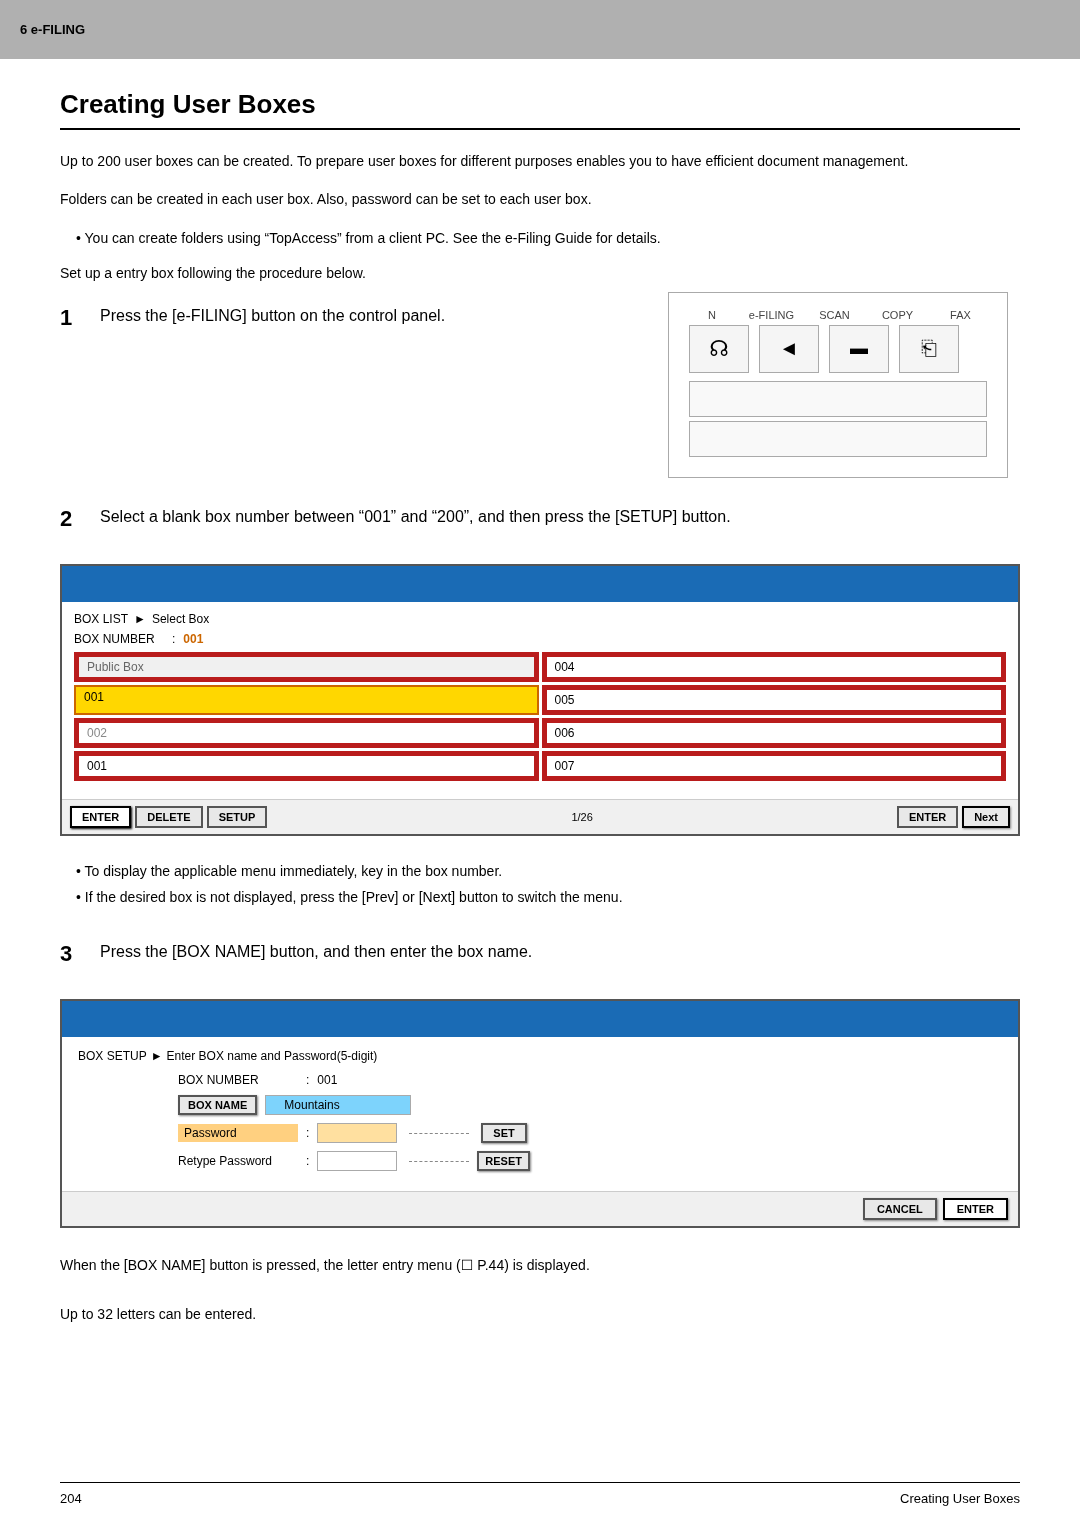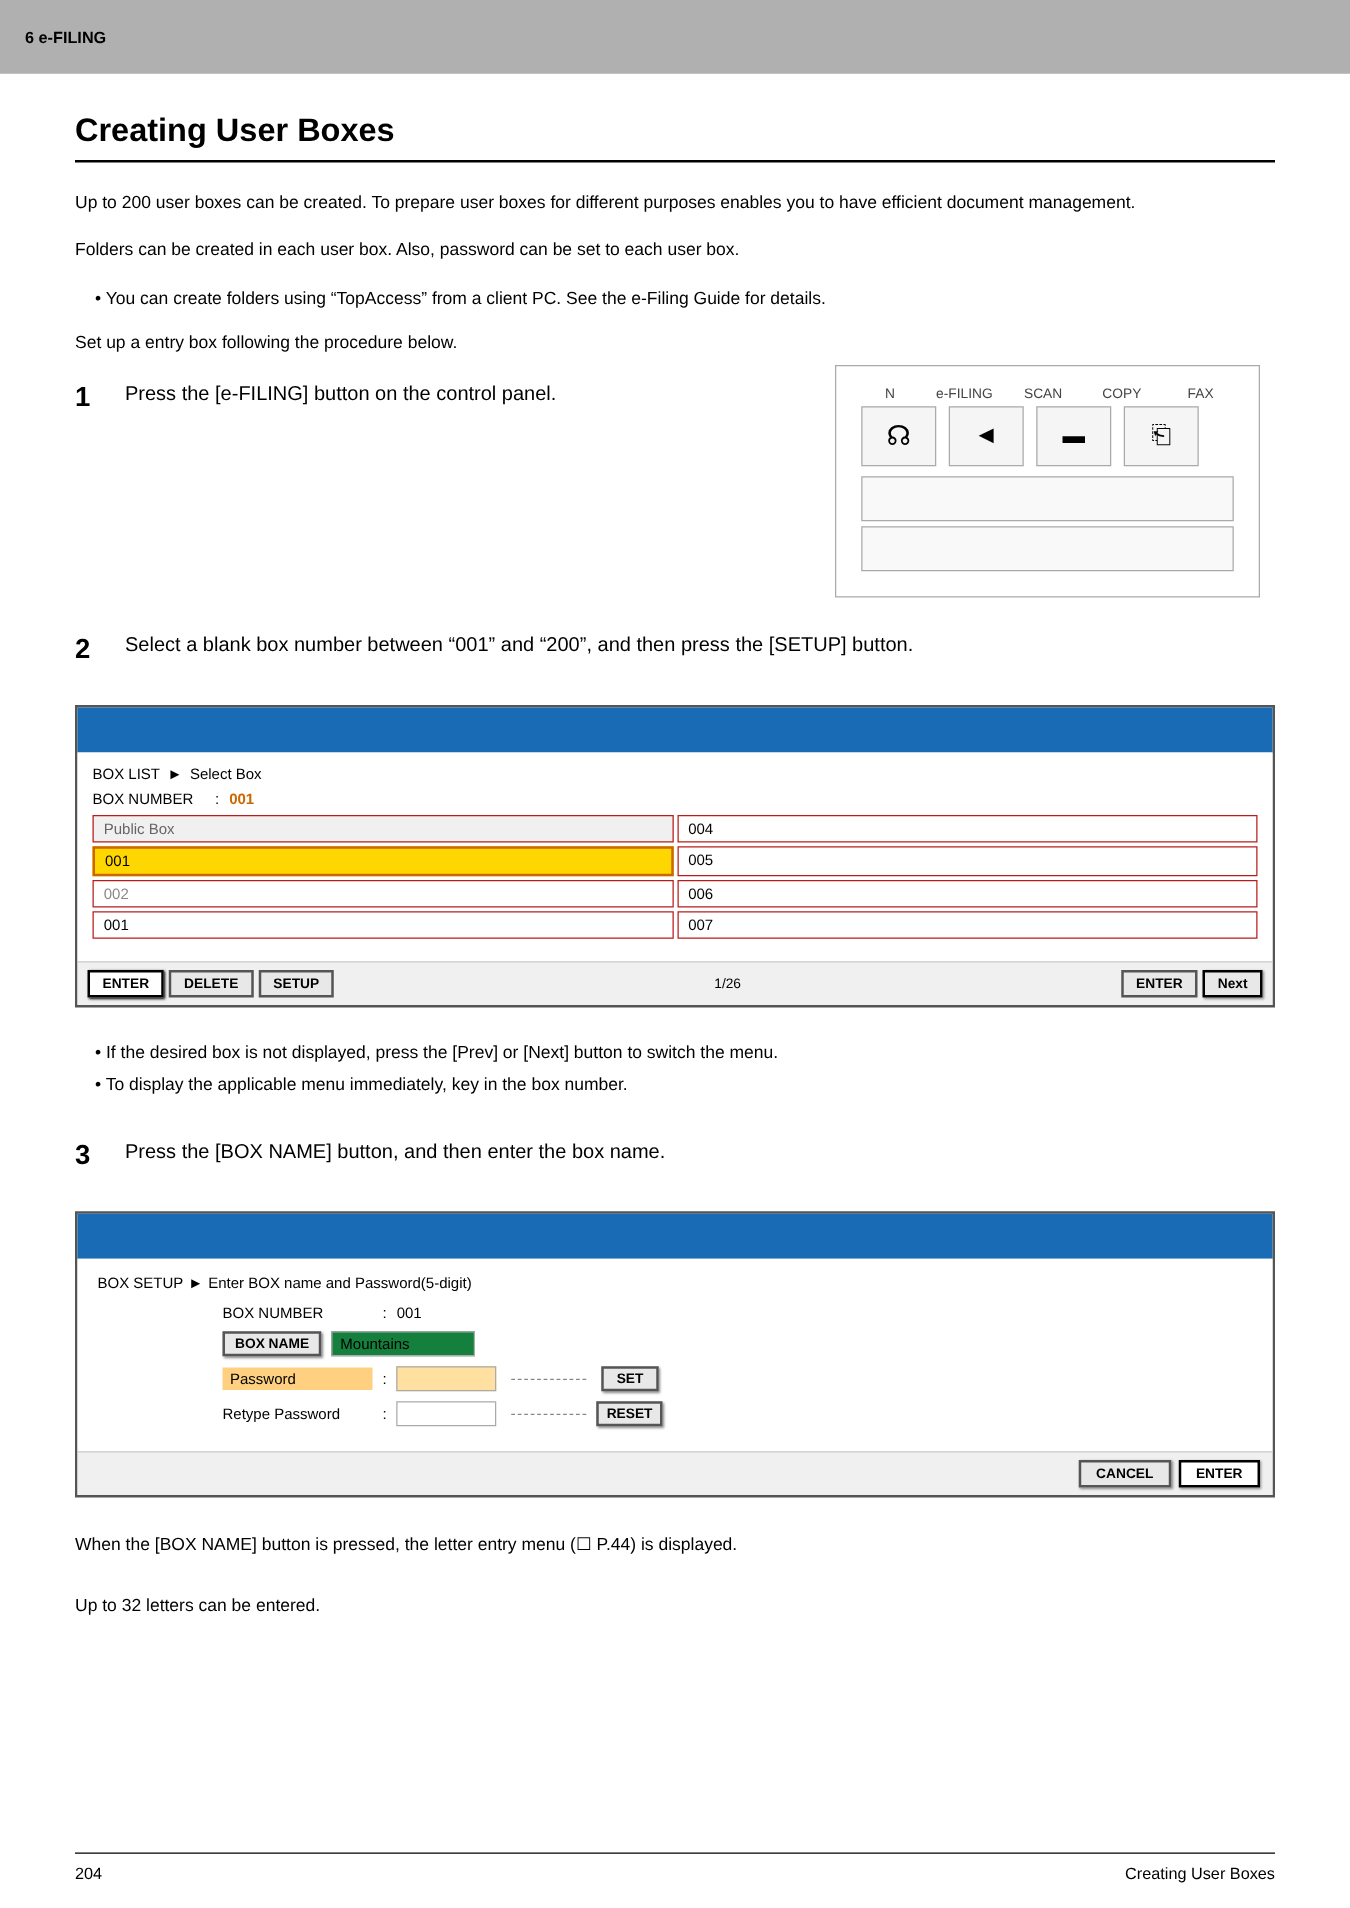--- a/index.html
+++ b/index.html
@@ -178,21 +178,21 @@
       font-size: 12px;
     }
 
     .field-value-orange {
       color: #cc6600;
       font-weight: bold;
       font-size: 12px;
     }
 
     .box-item {
-      border: 1px solid #b91c1c;
+      border: 5px solid #b91c1c;
       padding: 3px 8px;
       font-size: 12px;
       background: #fff;
     }
 
     .box-item.selected {
       background: #ffd700;
       border: 2px solid #cc6600;
     }
 
@@ -299,24 +299,24 @@
       border: 2px solid #555;
       font-size: 11px;
       font-weight: bold;
       background: #e8e8e8;
       box-shadow: 1px 1px 2px #888;
       text-align: right;
     }
 
     .boxname-input {
       border: 1px solid #aaa;
-      padding: 2px 6px;
-      font-size: 12px;
-      width: 115px;
-      background: #15803d;
+      padding: 2px 18px;
+      font-size: 12px;
+      width: 146px;
+      background: #7dd3fc;
     }
 
     .pw-input {
       border: 1px solid #aaa;
       padding: 2px 6px;
       font-size: 12px;
       width: 80px;
       background: #ffe0a0;
     }
 
@@ -494,22 +494,22 @@
         <button class="screen-btn active">ENTER</button>
         <button class="screen-btn">DELETE</button>
         <button class="screen-btn">SETUP</button>
         <div class="page-indicator">1/26</div>
         <button class="screen-btn">ENTER</button>
         <button class="next-btn">Next</button>
       </div>
     </div>
 
     <ul class="step-bullets" style="margin-left:16px; margin-top:12px;">
+      <li>To display the applicable menu immediately, key in the box number.</li>
       <li>If the desired box is not displayed, press the [Prev] or [Next] button to switch the menu.</li>
-      <li>To display the applicable menu immediately, key in the box number.</li>
     </ul>
   </div>
 
   <div class="step" style="flex-direction:column; margin-top:20px;">
     <div style="display:flex; gap:12px; align-items:flex-start;">
       <div class="step-number">3</div>
       <div class="step-heading">Press the [BOX NAME] button, and then enter the box name.</div>
     </div>
 
     <div class="step3-panel" style="margin-top:10px;">

